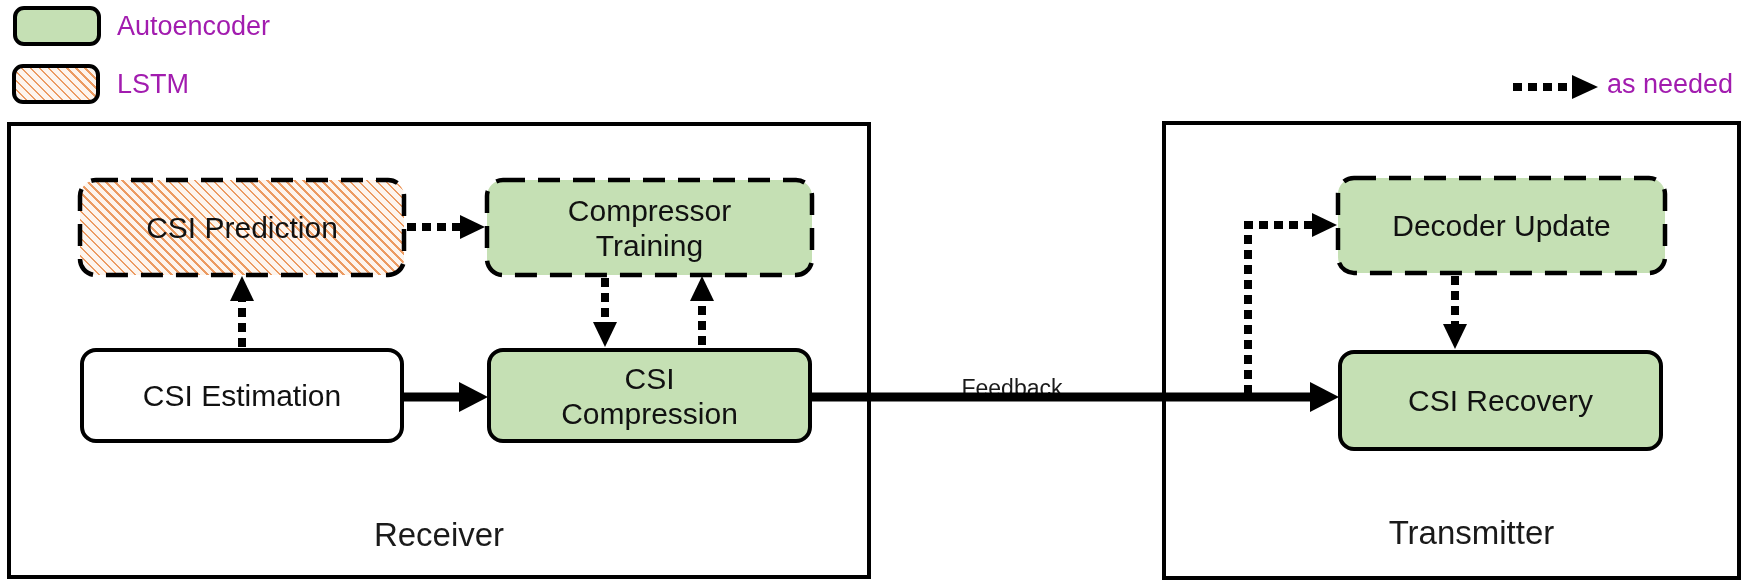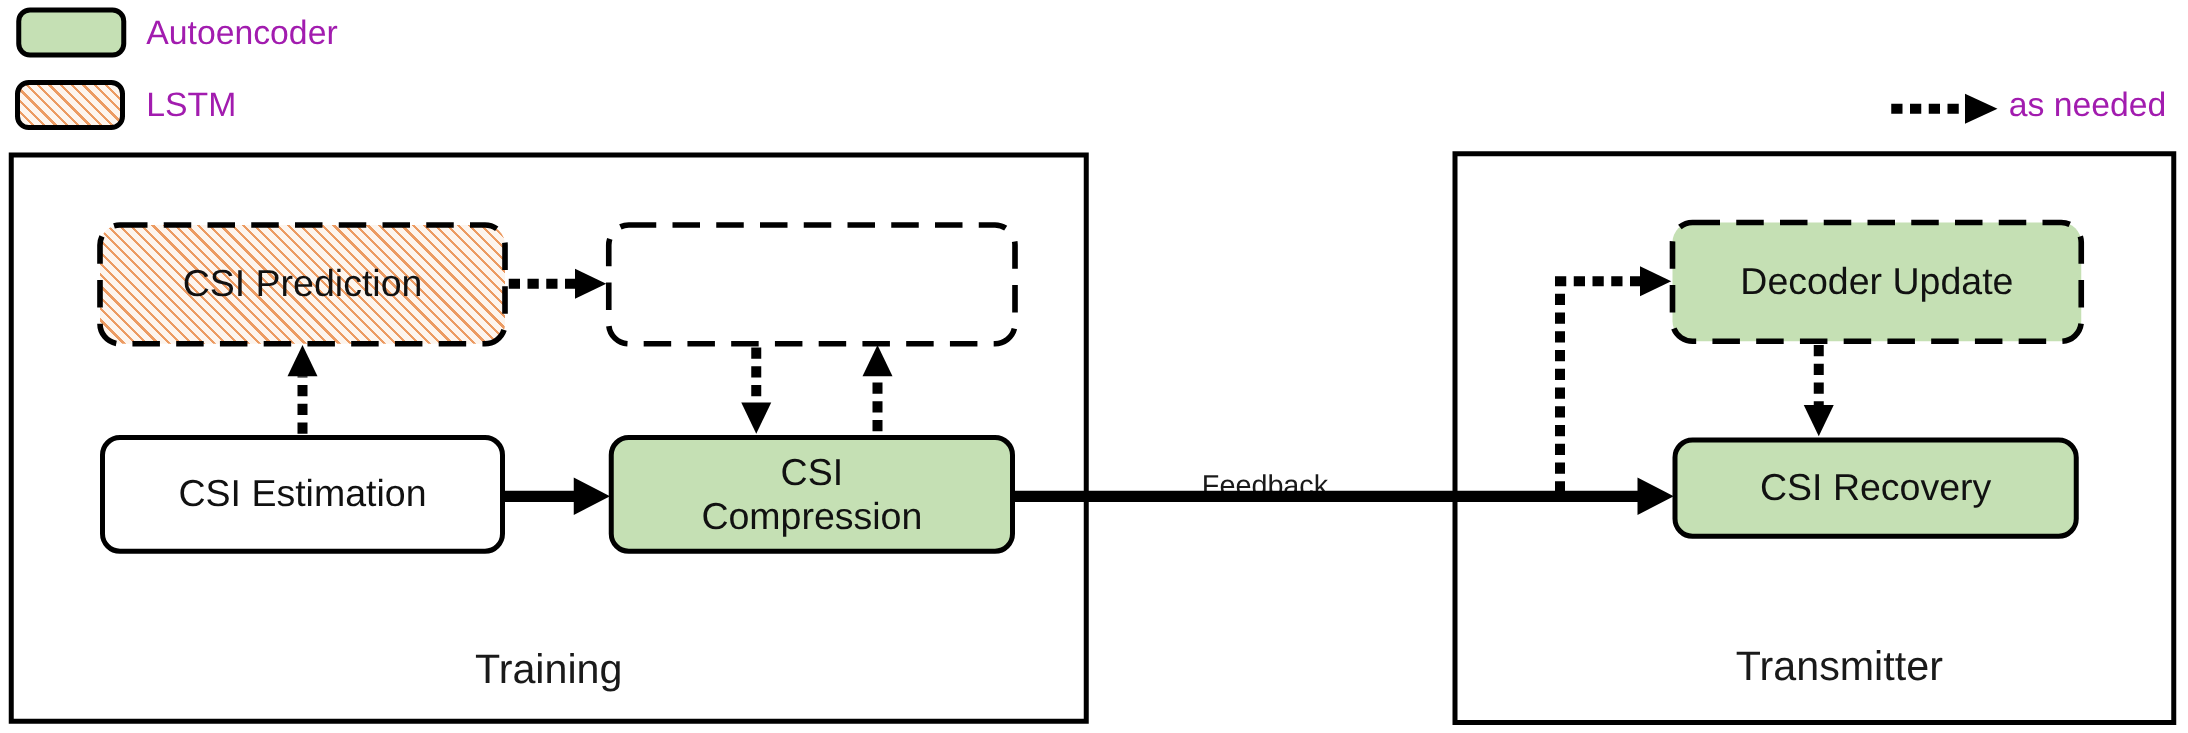--- a/index.html
+++ b/index.html
@@ -68,21 +68,21 @@
     color: #111;
   }
   .node-solid { border: 4px solid #000; }
   .node-green { background: #c5e0b4; }
   .node-white { background: #ffffff; }
   .n-prediction  { left: 80px;   top: 180px; width: 324px; height: 95px; }
   .n-training    { left: 487px;  top: 180px; width: 325px; height: 95px; }
   .n-estimation  { left: 80px;   top: 348px; width: 324px; height: 95px; }
   .n-compression { left: 487px;  top: 348px; width: 325px; height: 95px; }
   .n-decoder     { left: 1338px; top: 178px; width: 327px; height: 95px; }
-  .n-recovery    { left: 1338px; top: 350px; width: 325px; height: 81px; }
+  .n-recovery    { left: 1338px; top: 350px; width: 325px; height: 101px; }
   .wrap-narrow { width: 210px; }   
   
   .feedback-label {
     position: absolute;
     left: 892px; top: 344px; width: 240px;
     font-size: 23px;
     text-align: center;
     white-space: nowrap;
     margin-top: 31px;
   }
@@ -108,38 +108,41 @@
 
   <div class="legend-label lbl-asneeded">as needed</div>
 
   <div class="section-box receiver-box"></div>
   <div class="section-box transmitter-box"></div>
 
   <div class="node n-prediction hatch-fill">
     <span>CSI Prediction</span>
   </div>
 
+  <div class="node n-training node-green">
+    <span class="wrap-narrow">Compressor Training</span>
+  </div>
 
   <div class="node n-estimation node-white node-solid">
     <span>CSI Estimation</span>
   </div>
 
   <div class="node n-decoder node-green">
     <span>Decoder Update</span>
   </div>
 
   <div class="node n-compression node-green node-solid">
     <span class="wrap-narrow">CSI Compression</span>
   </div>
 
   <div class="node n-recovery node-green node-solid">
     <span>CSI Recovery</span>
   </div>
 
-  <div class="section-title receiver-title">Training</div>
+  <div class="section-title receiver-title">Receiver</div>
   <div class="section-title transmitter-title">Transmitter</div>
   <div class="feedback-label">Feedback</div>
 
   <svg class="overlay" viewBox="0 0 1750 586">
 
     <rect x="80" y="180" width="324" height="95" rx="16" fill="none" stroke="#000" stroke-width="4.5" stroke-dasharray="22 13"></rect>
     <rect x="487" y="180" width="325" height="95" rx="16" fill="none" stroke="#000" stroke-width="4.5" stroke-dasharray="22 13"></rect>
     <rect x="1338" y="178" width="327" height="95" rx="16" fill="none" stroke="#000" stroke-width="4.5" stroke-dasharray="22 13"></rect>
 
     <line x1="1513" y1="87" x2="1572" y2="87" stroke="#000" stroke-width="8" stroke-dasharray="9 6"></line>

